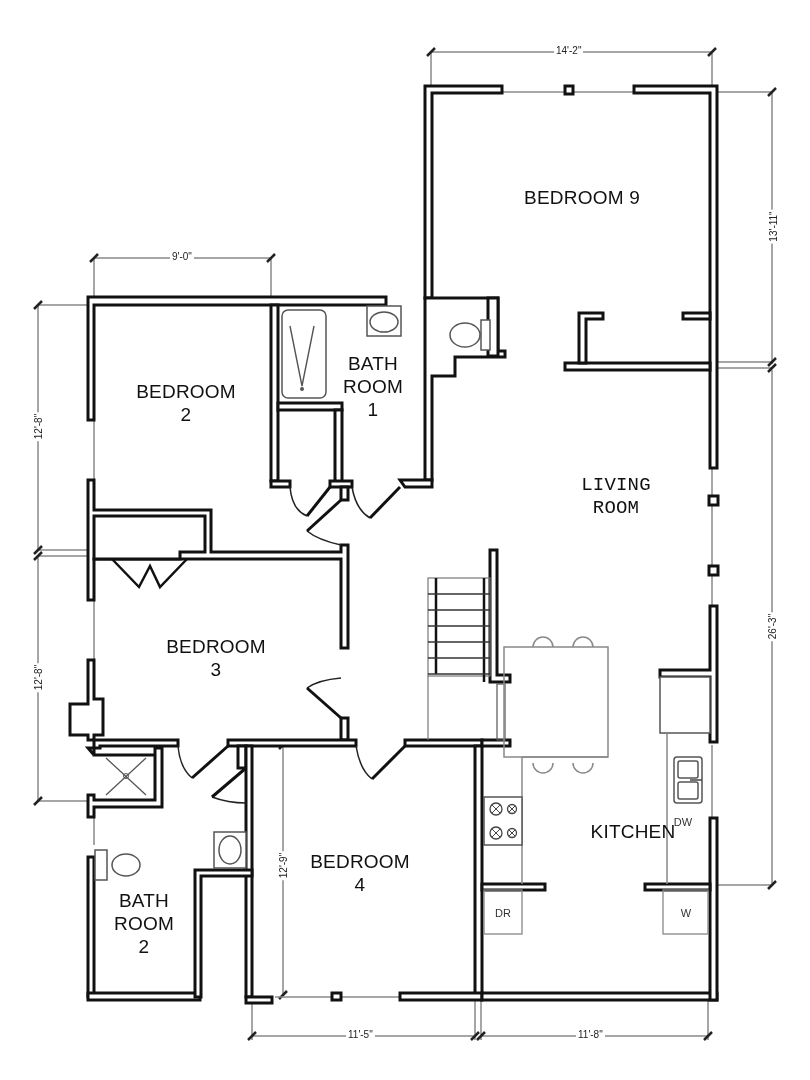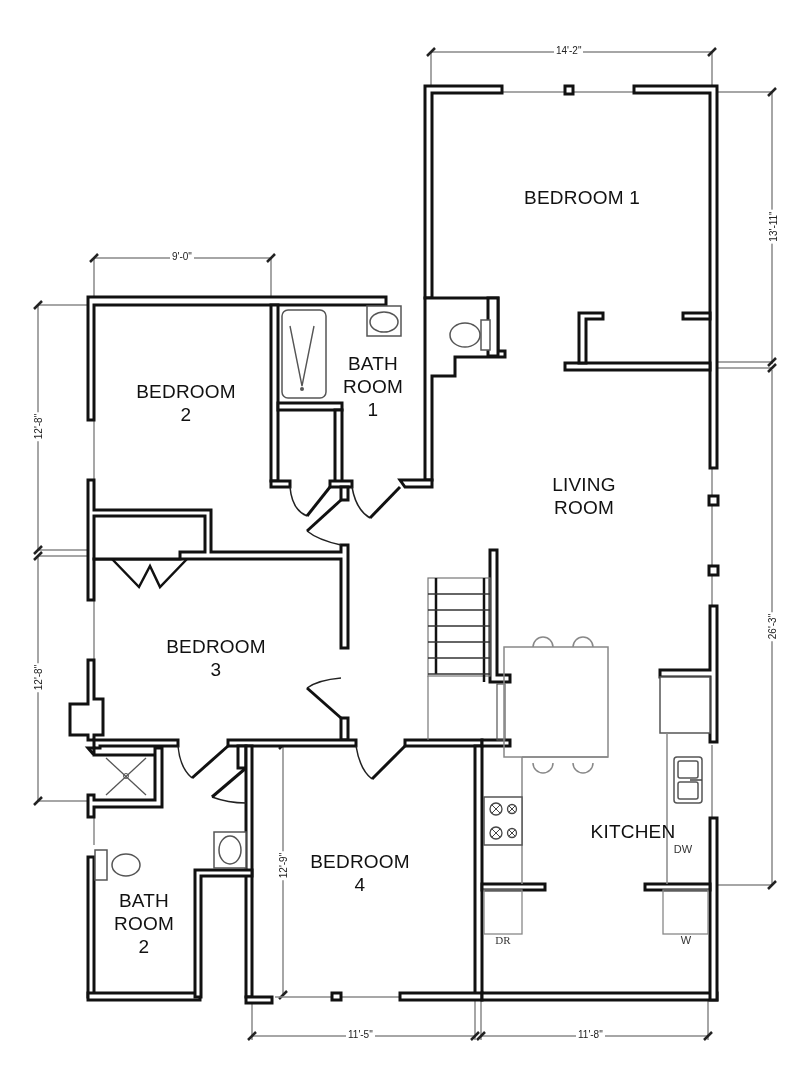--- a/index.html
+++ b/index.html
@@ -6,21 +6,21 @@
   #plan-root { position: relative; width: 810px; height: 1080px; background: #ffffff; overflow: hidden; }
   svg { position: absolute; left: 0; top: 0; }
   .wall { fill: #ffffff; stroke: #111111; stroke-width: 3; stroke-linejoin: miter; }
   .thin { fill: none; stroke: #8a8a8a; stroke-width: 1.5; }
   .fixture { fill: #ffffff; stroke: #555555; stroke-width: 1.5; }
   .door-arc { fill: none; stroke: #222222; stroke-width: 1.5; }
   .door-leaf { fill: none; stroke: #111111; stroke-width: 3; }
   .dim-line { stroke: #888888; stroke-width: 1.5; fill: none; }
   .dim-tick { stroke: #222222; stroke-width: 2.5; }
   .label { position: absolute; font-family: "Liberation Sans", sans-serif; color: #111111; font-size: 19px; text-align: center; line-height: 1.2; letter-spacing: 0.2px; transform: translateX(-50%); white-space: nowrap; }
-  .small-label { position: absolute; font-family: "Liberation Sans", sans-serif; color: #333333; font-size: 11px; transform: translateX(-50%); margin-top: 27px; }
+  .small-label { position: absolute; font-family: "Liberation Sans", sans-serif; color: #333333; font-size: 11px; transform: translateX(-50%); }
   .dim-label { position: absolute; font-family: "Liberation Sans", sans-serif; color: #222222; font-size: 10px; background: #ffffff; padding: 0 2px; white-space: nowrap; }
   .dim-label.vertical { transform: rotate(-90deg); transform-origin: center center; }
 </style>
 </head>
 <body>
 
 <div id="plan-root">
   <svg width="810" height="1080" viewBox="0 0 810 1080">
 
     <g>
@@ -254,32 +254,32 @@
         <rect class="fixture" x="678" y="782" width="20" height="17" rx="2"></rect>
         <line x1="690" y1="780" x2="702" y2="780" stroke="#444" stroke-width="1.5"></line>
       </g>
 
       <rect x="484" y="890" width="38" height="44" fill="none" stroke="#888" stroke-width="1.3"></rect>
       <rect x="663" y="890" width="45" height="44" fill="none" stroke="#888" stroke-width="1.3"></rect>
     </g>
   </svg>
 
   <div class="label" style="left:582px; top:187px;">
-    <div>BEDROOM 1</div>
+    <div>BEDROOM 9</div>
   </div>
   <div class="label" style="left:186px; top:381px;">
     <div>BEDROOM</div>
     <div>2</div>
   </div>
   <div class="label" style="left:373px; top:353px;">
     <div>BATH</div>
     <div>ROOM</div>
     <div>1</div>
   </div>
-  <div class="label" style="left:584px; top:474px;">
+  <div class="label" style="left:616px; top:474px;font-family:Liberation Mono, monospace;">
     <div>LIVING</div>
     <div>ROOM</div>
   </div>
   <div class="label" style="left:216px; top:636px;">
     <div>BEDROOM</div>
     <div>3</div>
   </div>
   <div class="label" style="left:360px; top:851px;">
     <div>BEDROOM</div>
     <div>4</div>
@@ -287,21 +287,21 @@
   <div class="label" style="left:633px; top:821px;">
     <div>KITCHEN</div>
   </div>
   <div class="label" style="left:144px; top:890px;">
     <div>BATH</div>
     <div>ROOM</div>
     <div>2</div>
   </div>
 
   <div class="small-label" style="left:683px; top:816px;">DW</div>
-  <div class="small-label" style="left:503px; top:907px;font-family:Liberation Serif, serif;">DR</div>
+  <div class="small-label" style="left:503px; top:907px;">DR</div>
   <div class="small-label" style="left:686px; top:907px;">W</div>
 
   <div class="dim-label" style="left:554px; top:45px;">14'-2"</div>
   <div class="dim-label" style="left:170px; top:251px;">9'-0"</div>
   <div class="dim-label vertical" style="left:756px; top:221px;">13'-11"</div>
   <div class="dim-label vertical" style="left:758px; top:621px;">26'-3"</div>
   <div class="dim-label vertical" style="left:24px; top:421px;">12'-8"</div>
   <div class="dim-label vertical" style="left:24px; top:672px;">12'-8"</div>
   <div class="dim-label vertical" style="left:269px; top:860px;">12'-9"</div>
   <div class="dim-label" style="left:346px; top:1029px;">11'-5"</div>

